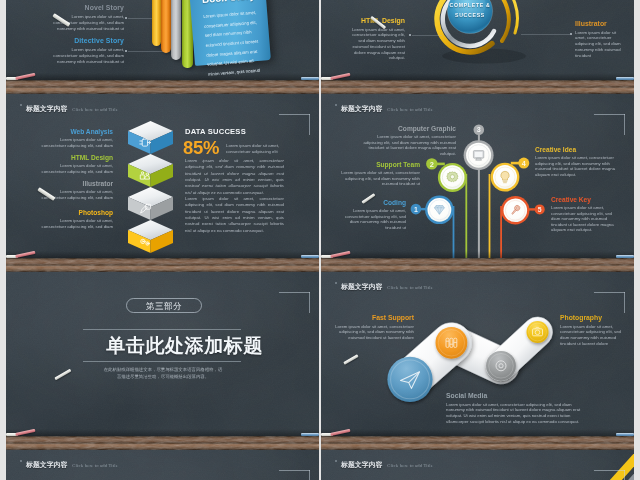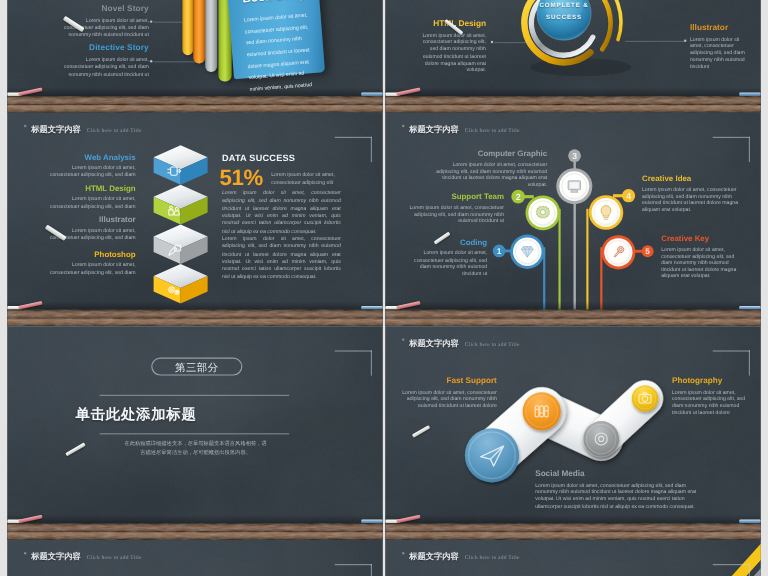--- a/index.html
+++ b/index.html
@@ -269,21 +269,21 @@
             <circle cx="2.2" cy="0.7" r="2.2"></circle>
             <circle cx="2.2" cy="0.7" r="0.75"></circle>
             <circle cx="6.8" cy="2.8" r="1.7"></circle>
             <circle cx="6.8" cy="2.8" r="0.6"></circle>
           </g>
     </g>
   </svg>
   <div style="position:absolute;left:127px;top:170px;width:56px;height:12px;border-radius:50%;background:radial-gradient(ellipse at 50% 50%, rgba(232,236,240,.5) 0%, rgba(232,236,240,0) 72%)"></div>
 
   <div class="tt" style="position:absolute;left:179px;top:33px;font-size:7.6px;color:#f3f6f8;letter-spacing:.2px">DATA SUCCESS</div>
-  <div style="position:absolute;left:177px;top:45px;font-size:18.5px;font-weight:bold;color:#f5a623;letter-spacing:-0.3px;line-height:1">51%</div>
+  <div style="position:absolute;left:177px;top:45px;font-size:18.5px;font-weight:bold;color:#f5a623;letter-spacing:-0.3px;line-height:1">85%</div>
   <div class="bd" style="position:absolute;left:220px;top:49px;width:76px;font-size:4.3px;line-height:1.35">Lorem ipsum dolor sit amet, consectetuer adipiscing elit</div>
   <div class="bd" style="position:absolute;left:179px;top:64px;width:99px;font-size:4.3px;line-height:1.47;text-align:justify;font-style:italic">Lorem ipsum dolor sit amet, consectetuer adipiscing elit, sed diam nonummy nibh euismod tincidunt ut laoreet dolore magna aliquam erat volutpat. Ut wisi enim ad minim veniam, quis nostrud exerci tation ullamcorper suscipit lobortis nisl ut aliquip ex ea commodo consequat.</div>
   <div class="bd" style="position:absolute;left:179px;top:102px;width:99px;font-size:4.3px;line-height:1.47;text-align:justify">Lorem ipsum dolor sit amet, consectetuer adipiscing elit, sed diam nonummy nibh euismod tincidunt ut laoreet dolore magna aliquam erat volutpat. Ut wisi enim ad minim veniam, quis nostrud exerci tation ullamcorper suscipit lobortis nisl ut aliquip ex ea commodo consequat.</div>
 
   <div class="ledgeShadow"></div>
   <div class="chalk" style="left:0px;bottom:14px;width:12px;height:3px;background:linear-gradient(180deg,#fbfbf7,#e6e7e1 55%,#c3c4be);box-shadow:0 1px 1px rgba(0,0,0,.3)"></div>
   <div class="chalk" style="left:10px;bottom:14px;width:20px;height:3.4px;transform:rotate(-12deg);transform-origin:left bottom;background:linear-gradient(180deg,#eeb0b4,#d87f86 55%,#b15a63);box-shadow:0 1px 1px rgba(0,0,0,.3)"></div>
   <div class="chalk" style="right:0px;bottom:14.5px;width:18px;height:2.6px;background:linear-gradient(180deg,#d6e4f0,#7aa5ca 45%,#4a789f);box-shadow:0 1px 1px rgba(0,0,0,.3)"></div>
   <div class="ledge">
         <div class="ledgeGrain"><svg width="313" height="14">
@@ -431,21 +431,21 @@
 <div class="slide" style="left:6px;top:272px">
   <div class="grit"><svg width="313" height="178">
           <rect width="313" height="178" filter="url(#fBoard)" fill="#7d8a94" opacity="0.5"></rect>
           <rect width="313" height="178" filter="url(#fSmudge)" fill="#aab6c0" opacity="0.30"></rect>
         </svg></div>
 
   <div style="position:absolute;left:120px;top:26px;width:76px;height:15px;border:1px solid rgba(200,212,221,.62);border-radius:9px;box-sizing:border-box"></div>
   <div style="position:absolute;left:120px;top:29px;width:76px;text-align:center;font-size:8.6px;color:#e9eef2;letter-spacing:.5px;line-height:10px">第三部分</div>
 
   <div class="hline" style="position:absolute;left:77px;top:57px;width:158px;height:1px;background:rgba(198,210,219,.45)"></div>
-  <div style="position:absolute;left:57px;top:64px;width:200px;text-align:left;font-size:12px;font-weight:bold;color:#f2f6f9;letter-spacing:.6px;line-height:19px;text-shadow:0 1px 2px rgba(0,0,0,.35)">单击此处添加标题</div>
+  <div style="position:absolute;left:57px;top:64px;width:200px;text-align:right;font-size:19px;font-weight:bold;color:#f2f6f9;letter-spacing:.6px;line-height:19px;text-shadow:0 1px 2px rgba(0,0,0,.35)">单击此处添加标题</div>
   <div class="hline" style="position:absolute;left:77px;top:89px;width:158px;height:1px;background:rgba(198,210,219,.45)"></div>
 
   <div style="position:absolute;left:97px;top:95px;width:120px;text-align:center;font-size:4.4px;color:#aeb7bf;line-height:1.55">在此粘贴或详细描述文本，尽量与标题文本语言风格相符，语言描述尽量简洁生动，尽可能概括出段落内容。</div>
 
   <div class="corner">
         <i class="h"></i>
         <i class="v"></i>
       </div>
   <div style="position:absolute;left:48px;top:101px;width:18px;height:3.4px;transform:rotate(-30deg);border-radius:1px;background:linear-gradient(180deg,#fdfdfb,#e3e5e0 50%,#b6b8b3);box-shadow:0 1px 1px rgba(0,0,0,.3)"></div>
 

